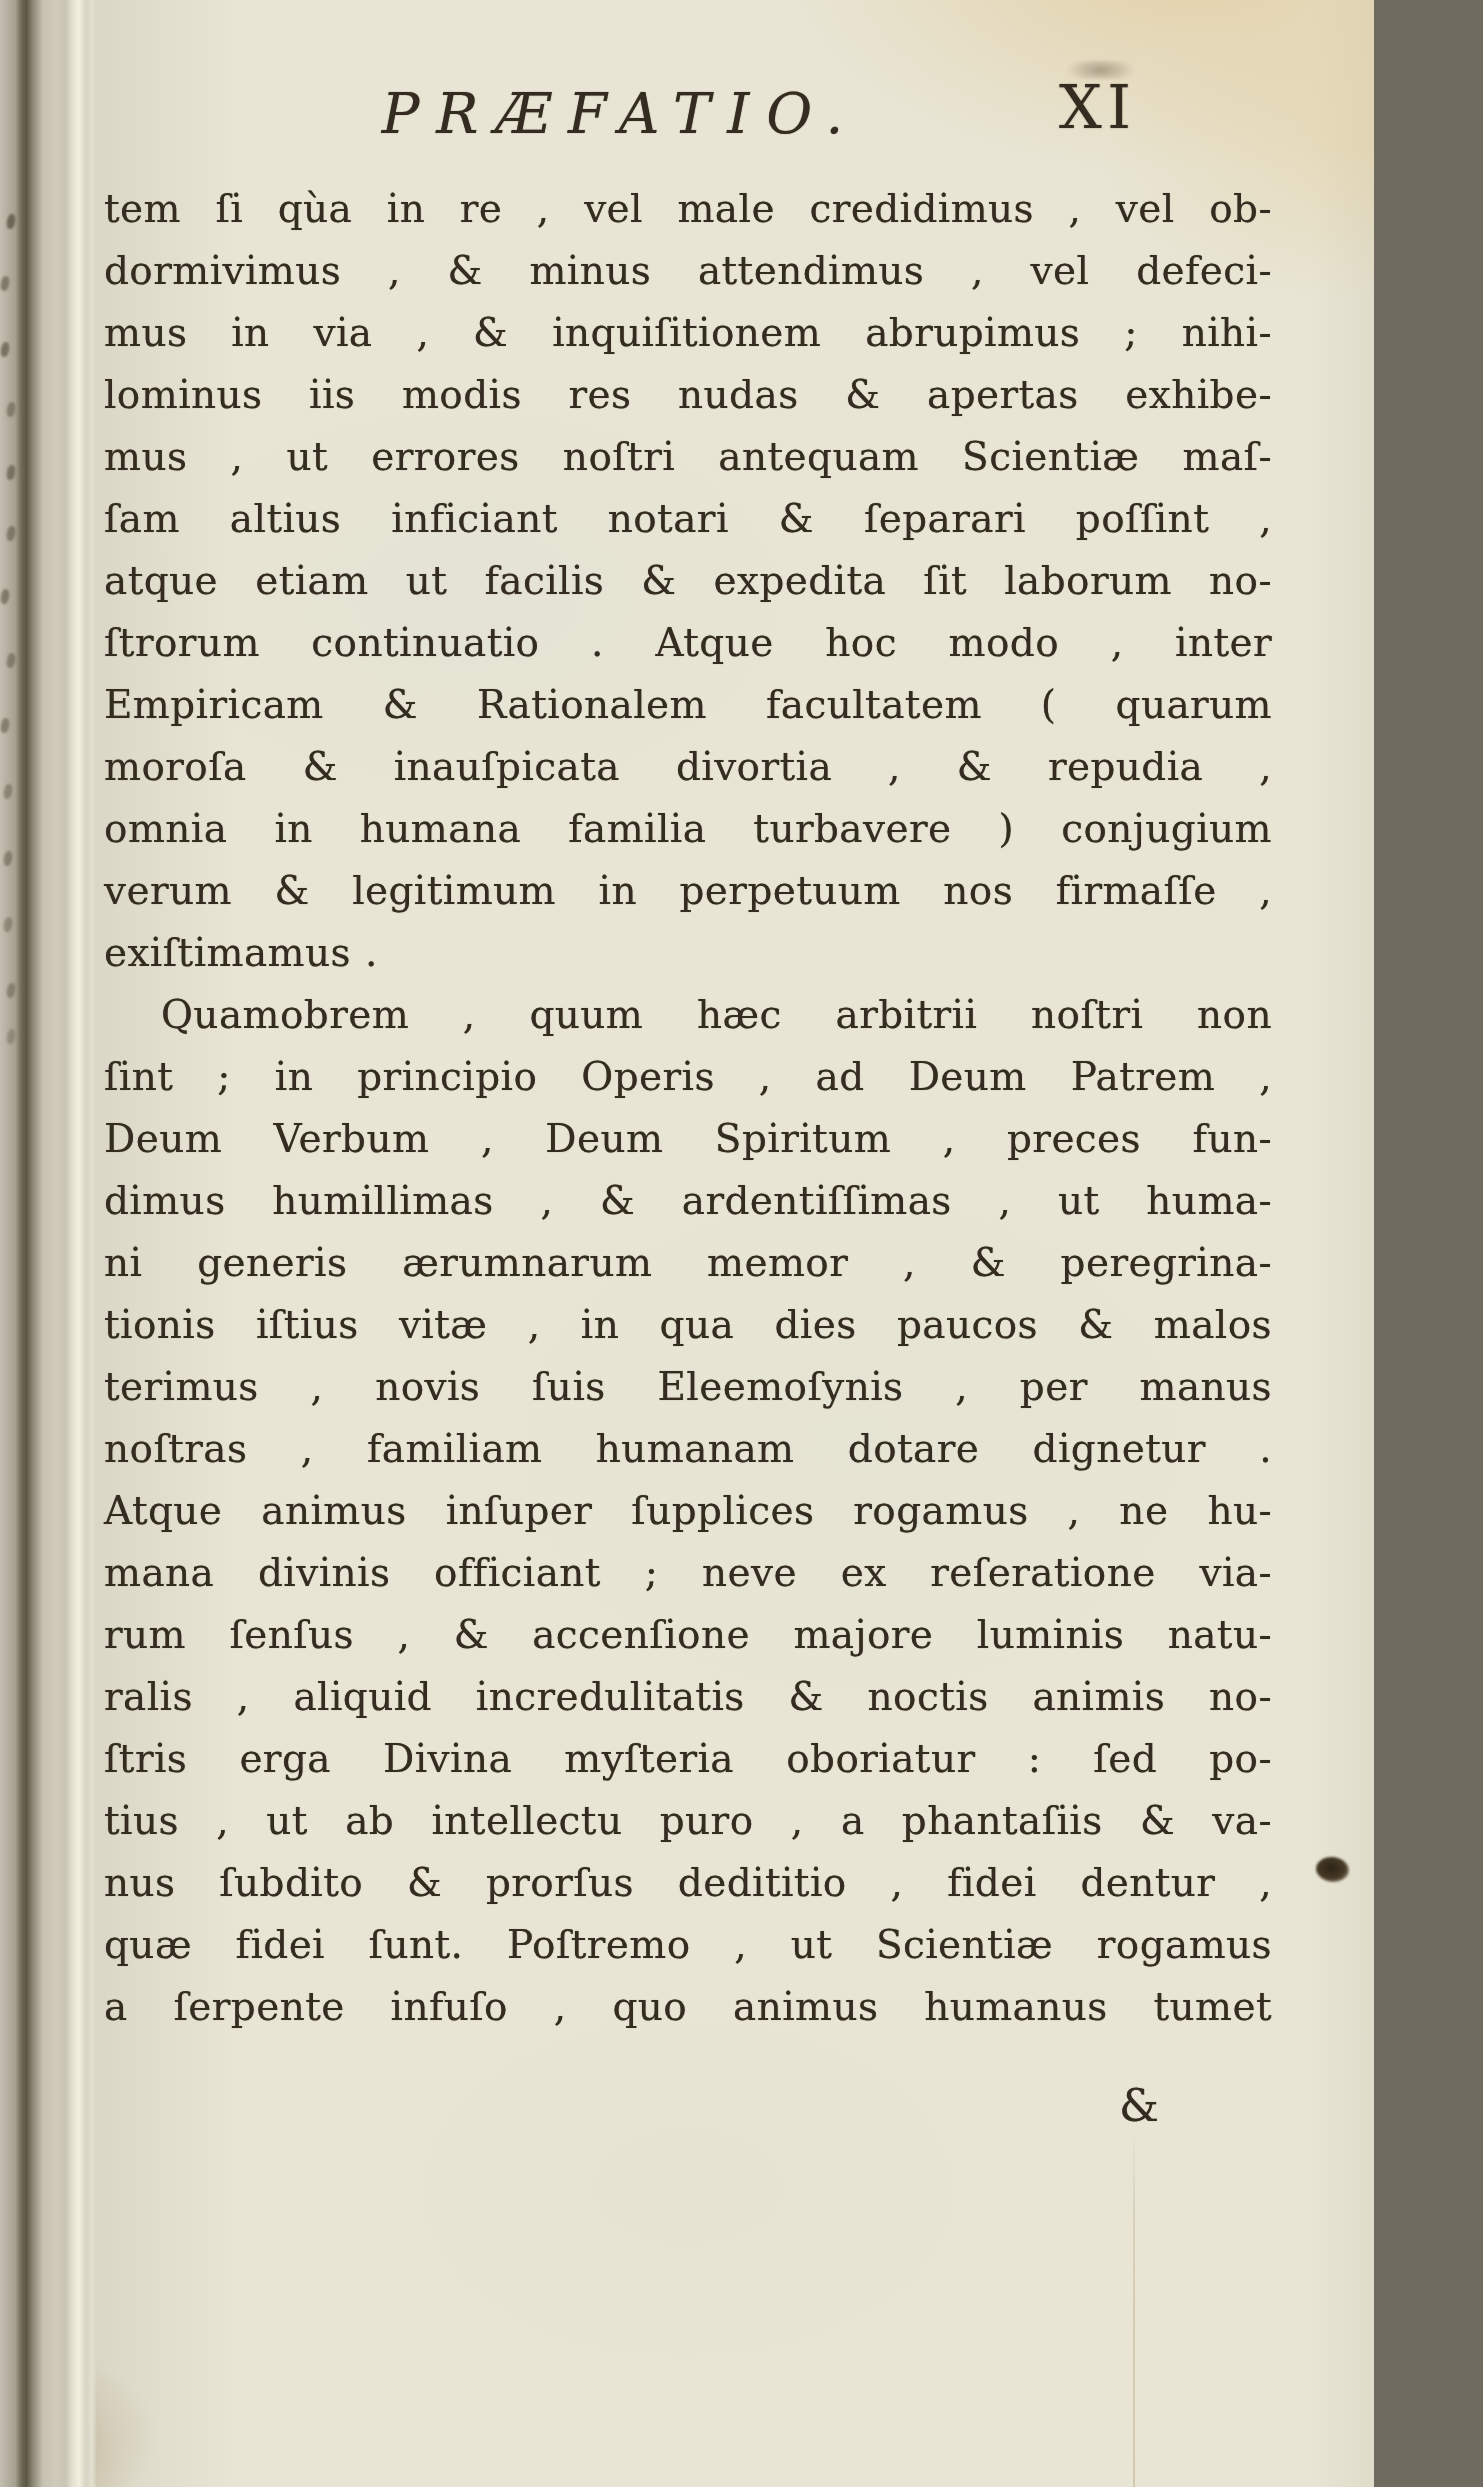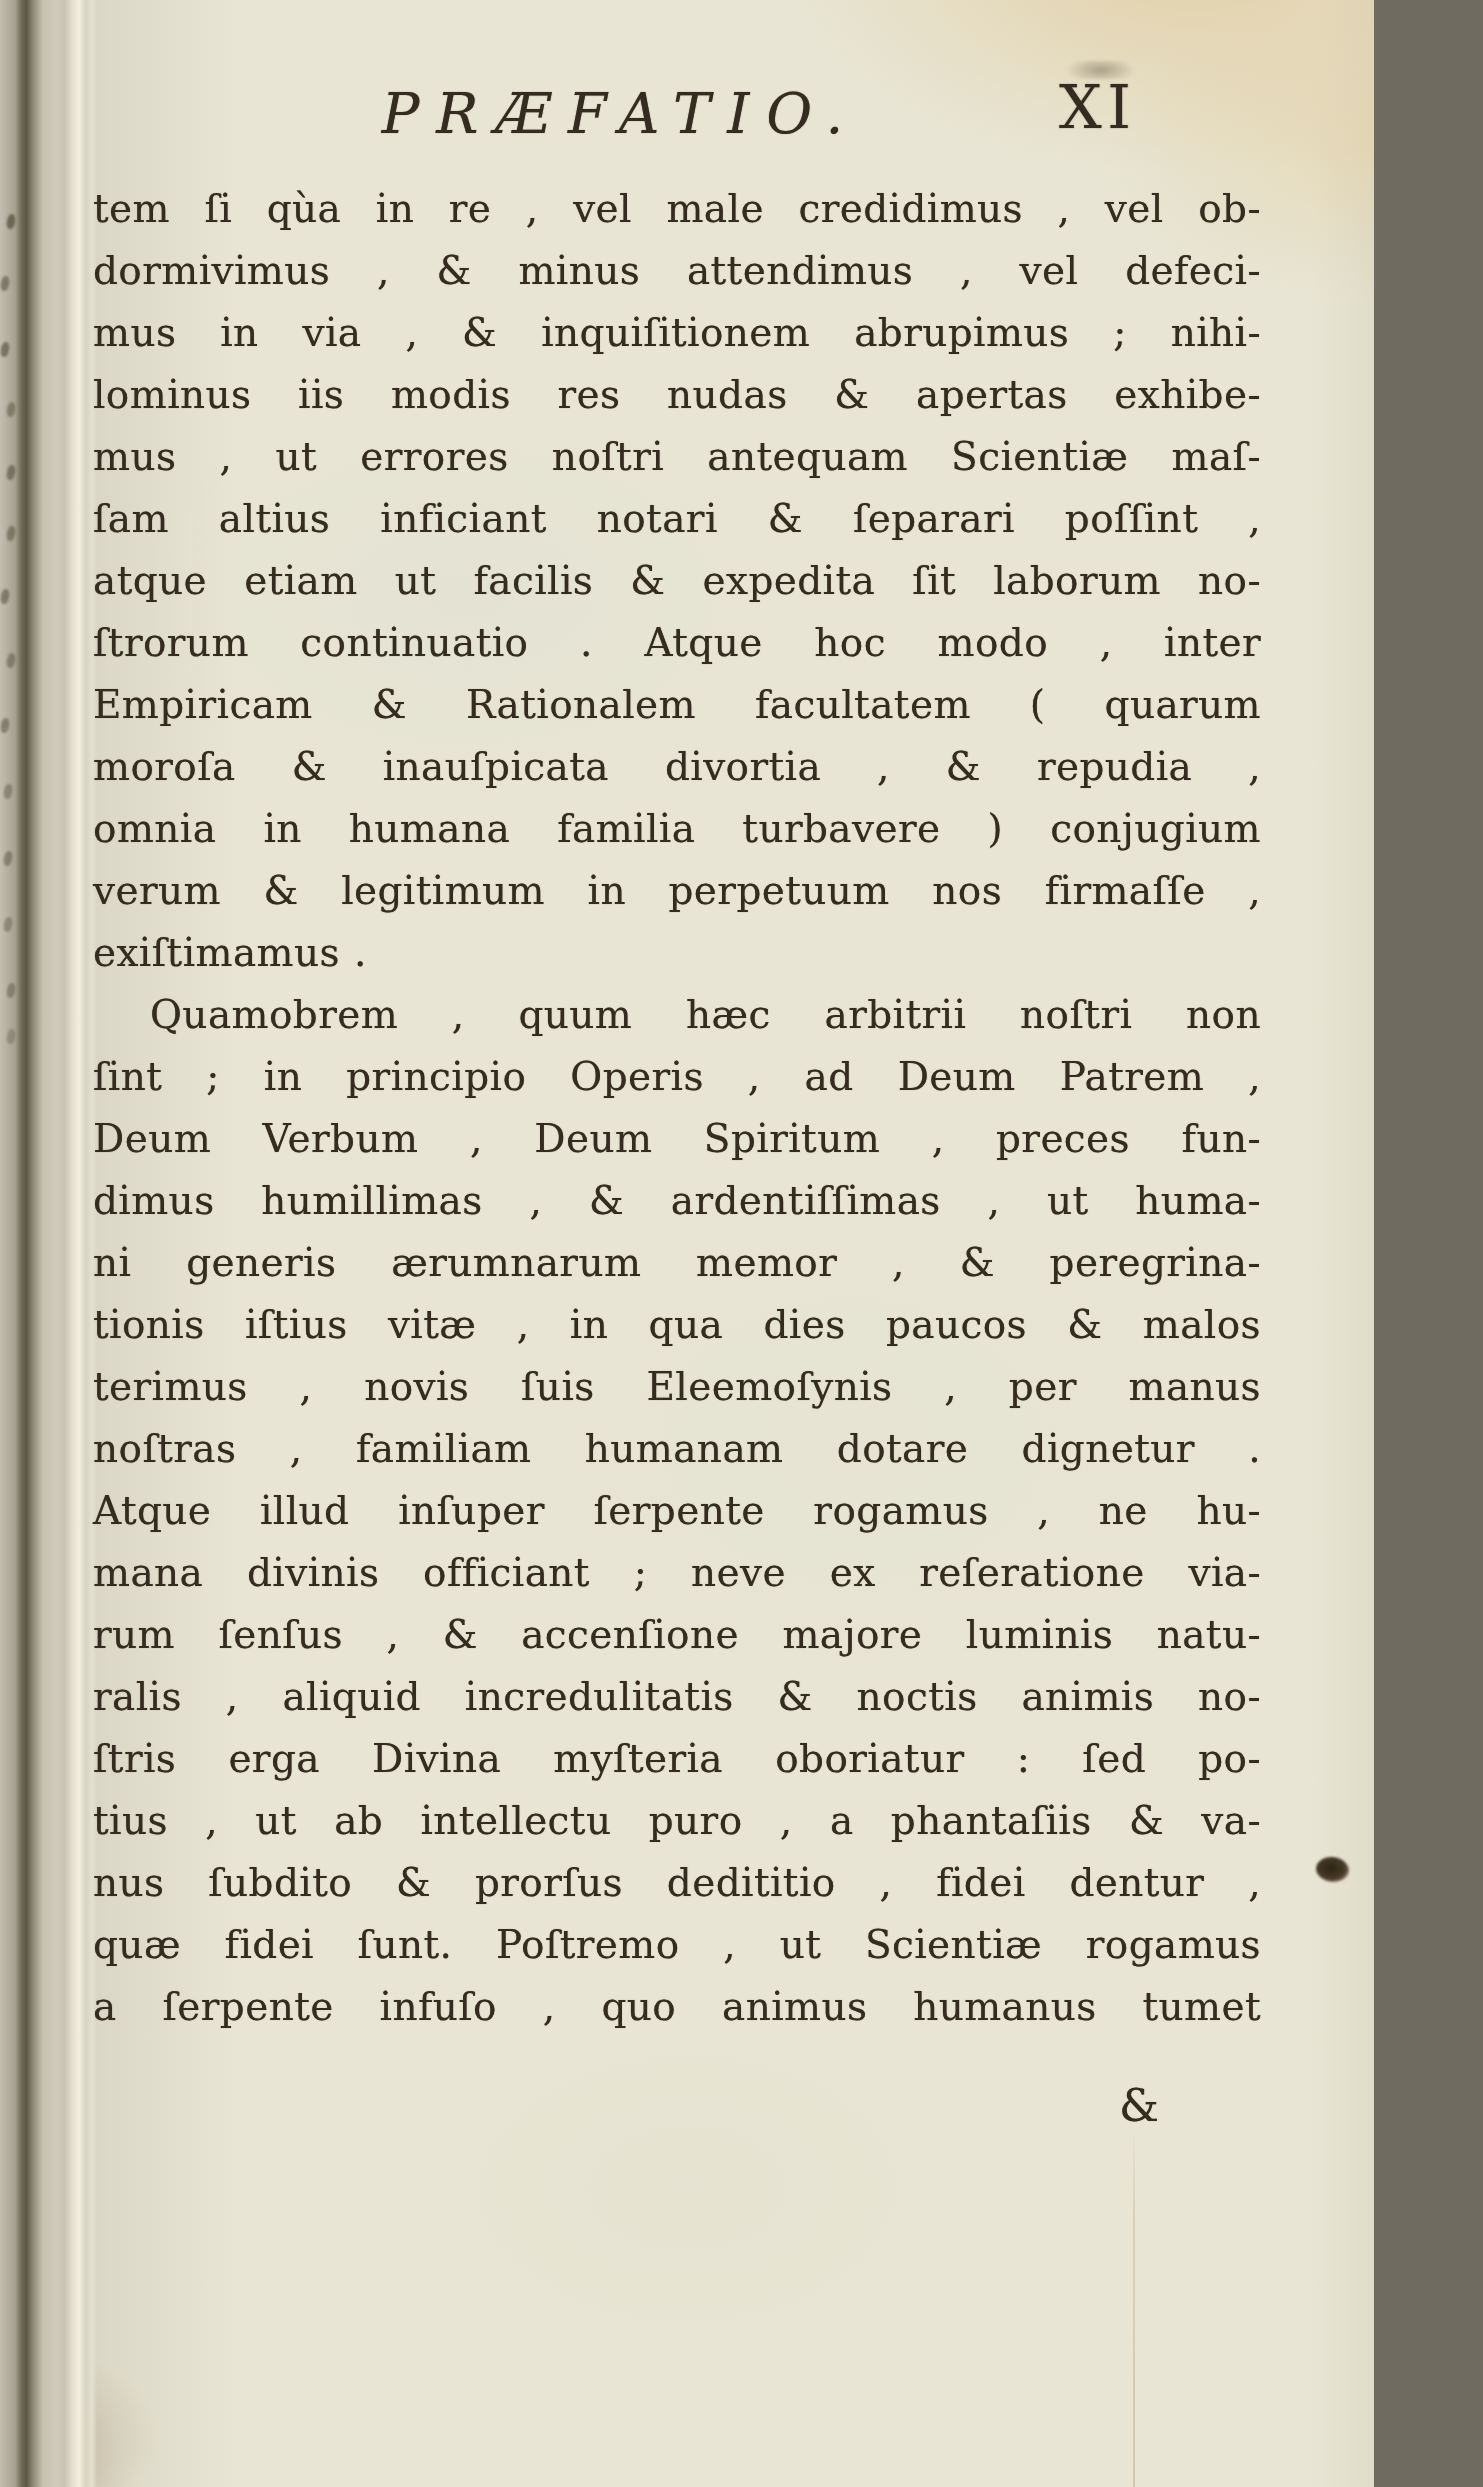--- a/index.html
+++ b/index.html
@@ -53,21 +53,21 @@
     position:absolute;left:1059px;top:72px;
     font-size:60px;font-weight:normal;letter-spacing:5.6px;
     color:var(--ink);text-shadow:0 0 1.4px rgba(48,38,22,.6);
   }
   .pagenum::before{ 
     content:"";position:absolute;left:2.8px;top:-11px;width:77px;height:18px;
     background:radial-gradient(60% 100% at 50% 50%, rgba(60,48,30,.35), rgba(60,48,30,0) 75%);
     filter:blur(1.4px);
   }
   .textblock{
-    position:absolute;left:93px;top:178px;width:1168px;
+    position:absolute;left:104px;top:178px;width:1168px;
     font-size:39px;line-height:62px;color:var(--ink);
   }
   .line{
     text-align:justify;text-align-last:justify;
     letter-spacing:0.4px;word-spacing:1.4px;white-space:normal;
     text-shadow:0 0 0.8px rgba(48,38,22,.62);
   }
   .line.noj{text-align:left;text-align-last:left;}
   .line.ind{text-indent:57px;}
   .catchword{
@@ -132,21 +132,21 @@
       <div class="line">verum &amp; legitimum in perpetuum nos firmaſſe ,</div>
       <div class="line noj">exiſtimamus .</div>
       <div class="line ind">Quamobrem , quum hæc arbitrii noſtri non</div>
       <div class="line">ſint ; in principio Operis , ad Deum Patrem ,</div>
       <div class="line">Deum Verbum , Deum Spiritum , preces fun-</div>
       <div class="line">dimus humillimas , &amp; ardentiſſimas , ut huma-</div>
       <div class="line">ni generis ærumnarum memor , &amp; peregrina-</div>
       <div class="line">tionis iſtius vitæ , in qua dies paucos &amp; malos</div>
       <div class="line">terimus , novis ſuis Eleemoſynis , per manus</div>
       <div class="line">noſtras , familiam humanam dotare dignetur .</div>
-      <div class="line">Atque illud inſuper ſerpente rogamus , ne hu-</div>
+      <div class="line">Atque animus inſuper ſupplices rogamus , ne hu-</div>
       <div class="line">mana divinis officiant ; neve ex reſeratione via-</div>
       <div class="line">rum ſenſus , &amp; accenſione majore luminis natu-</div>
       <div class="line">ralis , aliquid incredulitatis &amp; noctis animis no-</div>
       <div class="line">ſtris erga Divina myſteria oboriatur : ſed po-</div>
       <div class="line">tius , ut ab intellectu puro , a phantaſiis &amp; va-</div>
       <div class="line">nus ſubdito &amp; prorſus dedititio , fidei dentur ,</div>
       <div class="line">quæ fidei ſunt. Poſtremo , ut Scientiæ rogamus</div>
       <div class="line">a ſerpente infuſo , quo animus humanus tumet</div>
     </div>
 

